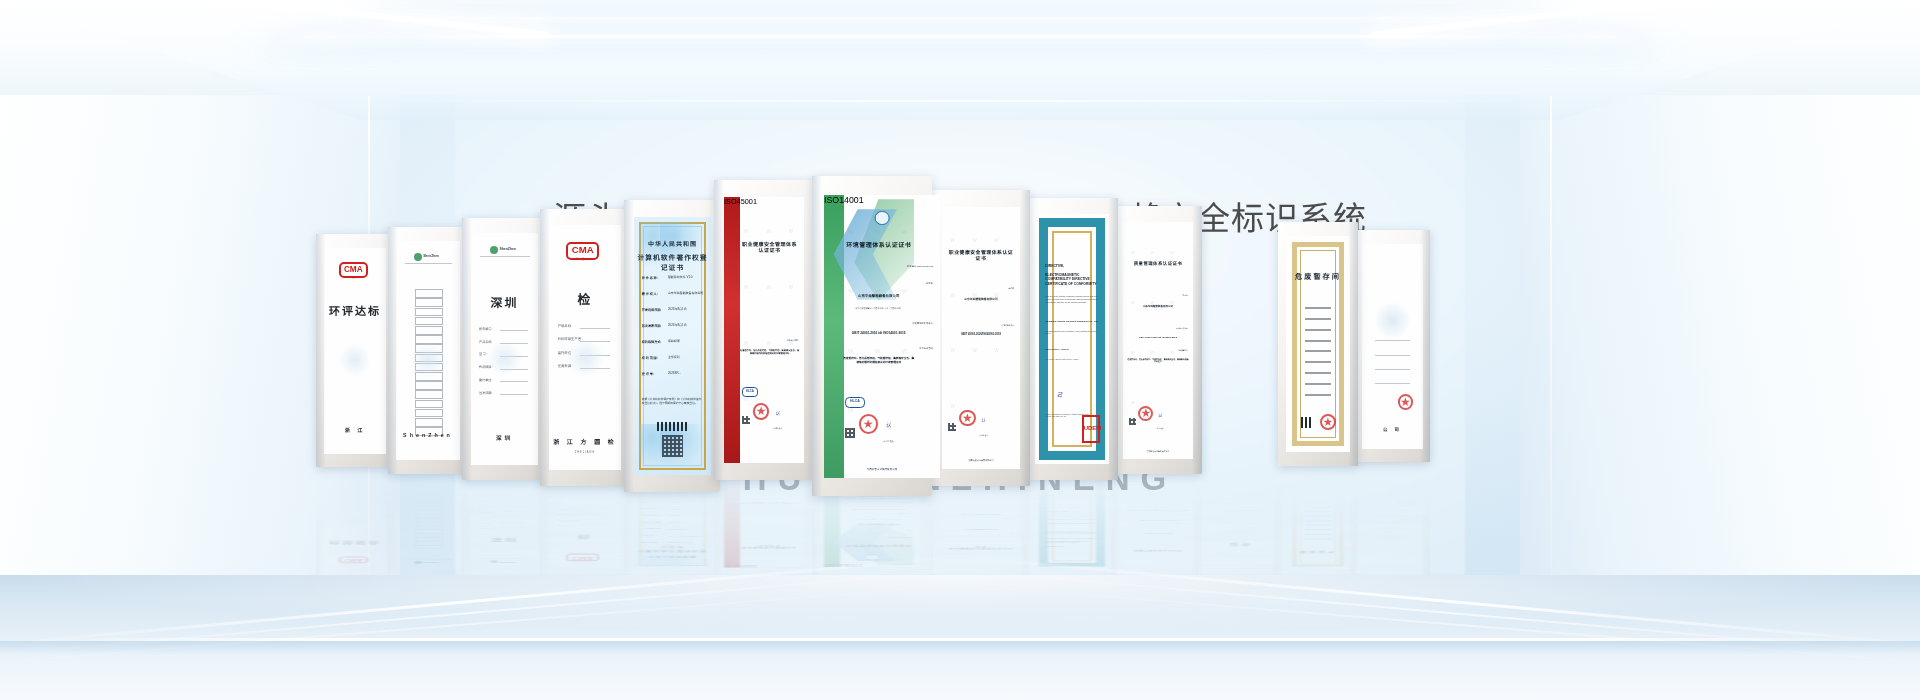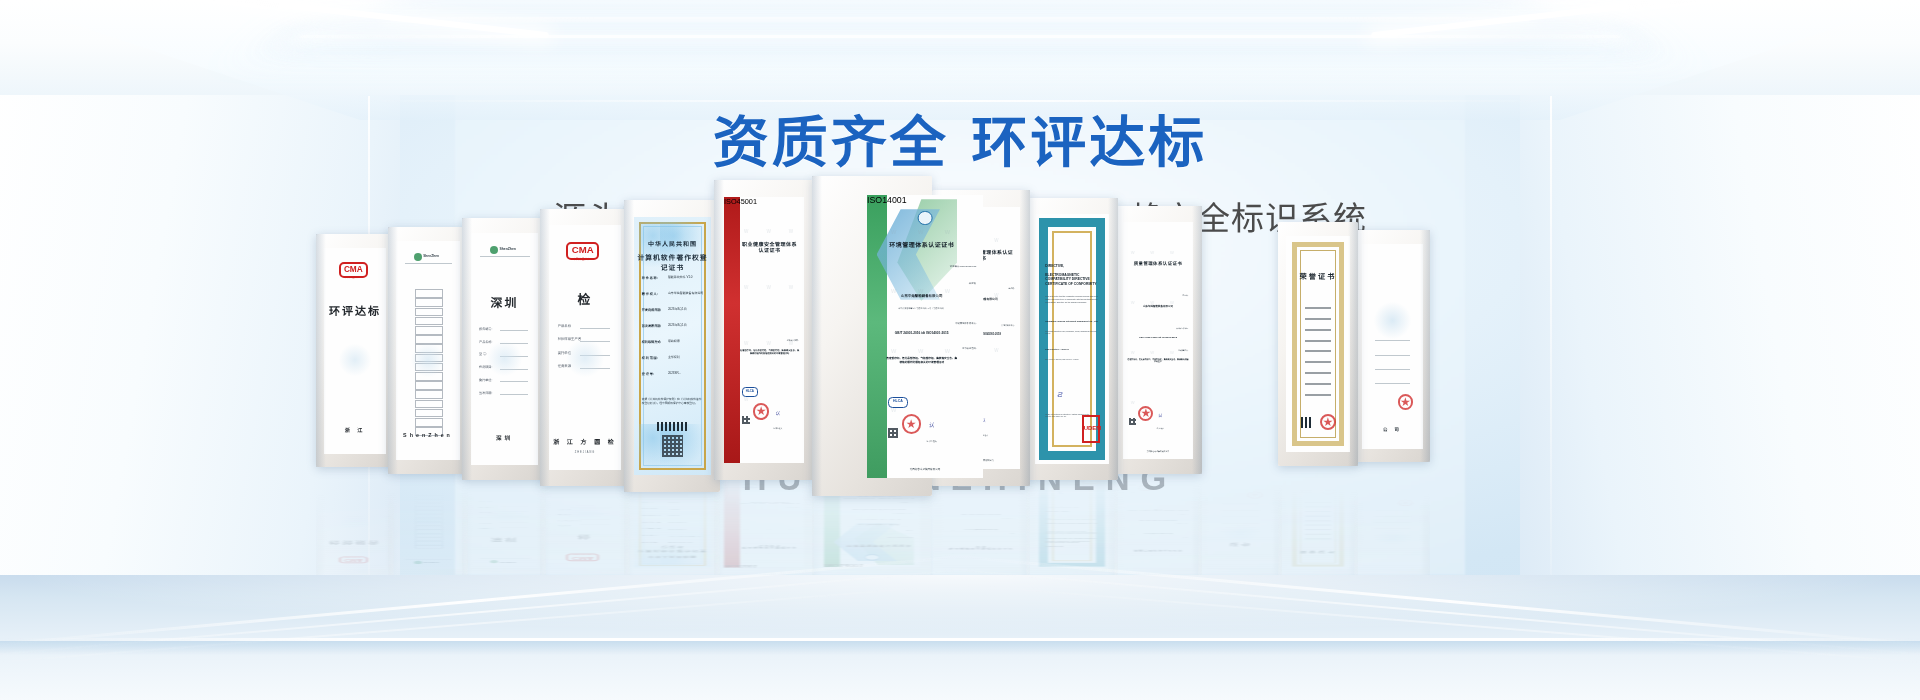--- a/index.html
+++ b/index.html
@@ -162,21 +162,20 @@
     <div class="cove-l"></div>
     <div class="cove-r"></div>
     <div class="ceil-seam"></div>
     <div class="wall-edge-l"></div>
     <div class="wall-edge-r"></div>
   </div>
 
   <div class="floor"></div>
   <div class="floor-glow"></div>
 
-  <div class="headline">资质齐全 环评达标</div>
   <div class="subhead">源头实力工厂、获得超100家客户的信赖安全标识系统</div>
 
   <div class="certwall" id="certwall">
       <div class="frame" style="left:316px;bottom:233px;width:78px;height:233px;z-index:1;">
         <div class="bevel"></div>
         <div class="mat" style="left:8px;top:14px;
      width:62px;height:206px;">
           <div class="paper">
             <div class="logo-cma" style="left:14.879999999999999px;top:14.420000000000002px;width:24.8px;height:11.71111111111111px;
        font-size:8.266666666666666px;line-height:11.022222222222222px;">CMA</div>
@@ -667,21 +666,21 @@
       color:rgba(150,165,180,.18);font-weight:700;">W</div>
             <div style="position:absolute;left:20px;top:199.49999999999997px;font-size:4.666666666666666px;
       color:rgba(150,165,180,.18);font-weight:700;">W</div>
           </div>
         </div>
         <div class="shadow-edge" style="left:0;"></div>
       </div>
       <div class="frame" style="left:812px;bottom:204px;width:120px;height:320px;z-index:9;">
         <div class="bevel"></div>
         <div class="mat" style="left:12px;top:19px;
-     width:116px;height:283px;margin-left:43px;">
+     width:116px;height:283px;">
           <div class="paper">
             <div class="greenbar">
               <div class="vtxt" style="font-size:8.8px;">ISO14001</div>
             </div>
             <div style="position:absolute;left:15.36px;top:4.245px;width:74.88px;height:101.88px;
        background:linear-gradient(135deg,rgba(120,190,140,.85),rgba(150,210,170,.2));
        clip-path:polygon(52% 0,100% 0,100% 62%,52% 100%,20% 62%);"></div>
             <div style="position:absolute;left:9.600000000000001px;top:14.15px;width:63.36px;height:90.56px;
        background:linear-gradient(135deg,rgba(110,175,215,.9),rgba(150,205,235,.35));
        clip-path:polygon(38% 0,100% 0,62% 50%,100% 100%,38% 100%,0 50%);"></div>
@@ -1152,21 +1151,21 @@
         </div>
         <div class="shadow-edge" style="right: 0px; background: linear-gradient(270deg, rgba(70, 100, 130, 0.22), rgba(70, 100, 130, 0));"></div>
       </div>
       <div class="frame" style="left:1278px;bottom:234px;width:80px;height:244px;z-index:2;">
         <div class="bevel"></div>
         <div class="mat" style="left:8px;top:14px;
      width:64px;height:216px;">
           <div class="paper">
             <div class="goldborder"></div>
             <div style="position:absolute;left:0;top:34.56px;width:100%;text-align:center;
-    font-size:7.2px;font-weight:700;color:#1d272f;letter-spacing:2px;">荣誉证书</div>
+    font-size:7.2px;font-weight:700;color:#1d272f;letter-spacing:2px;">危废暂存间</div>
             <div class="blk" style="left:19.2px;top:71.28px;width:25.6px;height:1.92px;"></div>
             <div class="blk" style="left:19.2px;top:82.08px;width:25.6px;height:1.92px;"></div>
             <div class="blk" style="left:19.2px;top:92.88px;width:25.6px;height:1.92px;"></div>
             <div class="blk" style="left:19.2px;top:103.68px;width:25.6px;height:1.92px;"></div>
             <div class="blk" style="left:19.2px;top:114.48px;width:25.6px;height:1.92px;"></div>
             <div class="blk" style="left:19.2px;top:125.28px;width:25.6px;height:1.92px;"></div>
             <div class="blk" style="left:19.2px;top:136.08px;width:25.6px;height:1.92px;"></div>
             <div class="blk" style="left:19.2px;top:146.88px;width:25.6px;height:1.92px;"></div>
             <div class="blk" style="left:19.2px;top:157.68px;width:25.6px;height:1.92px;"></div>
             <div style="position:absolute;left:15.36px;bottom:23.76px;width:11.52px;height:10.8px;

